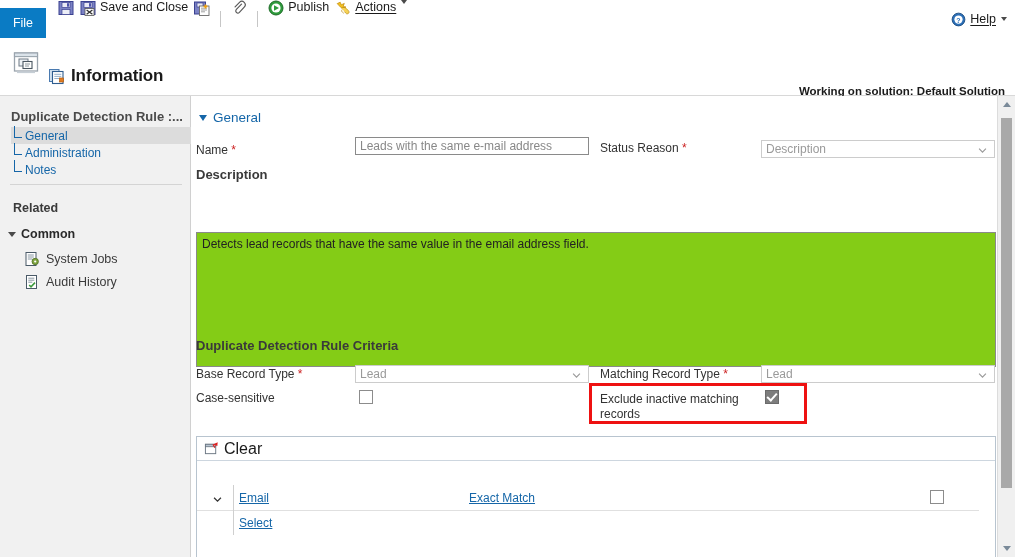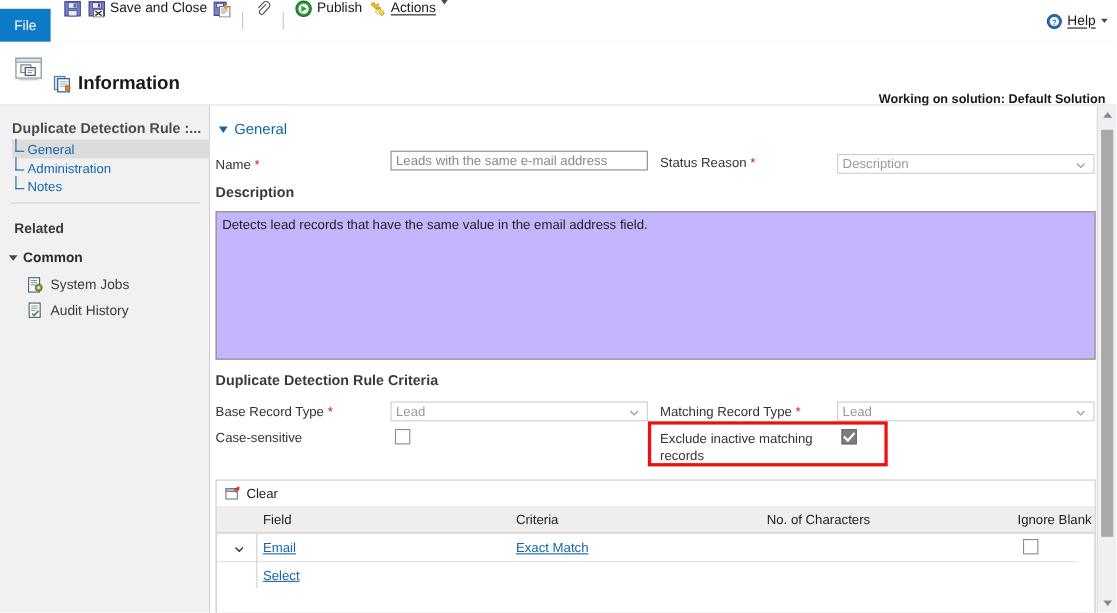--- a/index.html
+++ b/index.html
@@ -144,23 +144,23 @@
 
   .txtbox {
     position: absolute; box-sizing: border-box;
     border: 1px solid #8a8a8a; background: #ffffff;
     font-family: "Liberation Sans", sans-serif; font-size: 12px;
     padding: 0 4px; color: #888888;
     display: flex; align-items: center;
   }
   .txtarea {
     position: absolute; box-sizing: border-box;
-    border: 1px solid #8a8a8a; background: #c4b5fd;
+    border: 1px solid #8a8a8a; background: #84cc16;
     font-size: 12px; color: #222222; padding: 4px 5px;
-    line-height: 15px; overflow: hidden;
+    line-height: 15px; overflow: hidden; margin-top: 40px;
   }
   .ddl {
     position: absolute; box-sizing: border-box;
     border: 1px solid #cccccc; background: #ffffff;
     font-size: 12px; color: #9a9a9a;
     display: flex; align-items: center; padding: 0 4px;
   }
   .ddl .chev {
     position: absolute; right: 7px; top: 50%; width: 9px; height: 9px;
     margin-top: -5px;
@@ -191,21 +191,21 @@
     position: absolute; box-sizing: border-box;
     border: 1px solid #b8c4cf; background: #ffffff;
   }
   .grid-toolbar {
     position: absolute; left: 0; top: 0; right: 0; height: 23px;
     border-bottom: 1px solid #cdd6df; background: #ffffff;
     display: flex; align-items: center;
   }
   .gt-btn {
     display: flex; align-items: center; height: 22px; padding: 0 6px 0 4px;
-    cursor: pointer; font-size: 12px; color: #1a1a1a;
+    cursor: pointer; font-size: 16px; color: #1a1a1a;
   }
   .gt-ico { width: 15px; height: 15px; margin-right: 5px; }
   .grid-headrow {
     position: absolute; left: 0; top: 23px; right: 0; height: 24px;
     background: #eeeeee; border-bottom: 1px solid #c8c8c8;
   }
   .gh {
     position: absolute; top: 0; height: 24px; display: flex; align-items: center;
     font-size: 12px; color: #222222; white-space: nowrap;
   }
@@ -491,26 +491,20 @@
               <rect x="1.5" y="3.5" width="11" height="10" fill="#ffffff" stroke="#6a7682" stroke-width="1"></rect>
               <rect x="1.5" y="3.5" width="11" height="2.6" fill="#b9c6d2" stroke="#6a7682" stroke-width="0.9"></rect>
               <path d="M14.6 1.2 L9.6 3.6 L14.2 5.4 Z" fill="#e02020"></path>
               <path d="M9.6 3.6 L11.6 7.2" stroke="#e02020" stroke-width="1.2"></path>
             </svg>
           </span>
           <span>Clear</span>
         </div>
       </div>
 
-      <div class="grid-headrow">
-        <div class="gh" style="left:42px;">Field</div>
-        <div class="gh" style="left:272px;">Criteria</div>
-        <div class="gh" style="left:500px;">No. of Characters</div>
-        <div class="gh" style="left:728px;">Ignore Blank</div>
-      </div>
 
       <div class="grid-row" style="top:48px;">
         <span class="row-chev">
           <svg width="9" height="9" viewBox="0 0 10 10">
               <path d="M1.2 3 L5 6.8 L8.8 3" fill="none" stroke="#333333" stroke-width="1.4"></path>
             </svg>
         </span>
         <span class="row-divider-v"></span>
         <div class="gcell" style="left:42px;">
           <span class="glink">Email</span>

